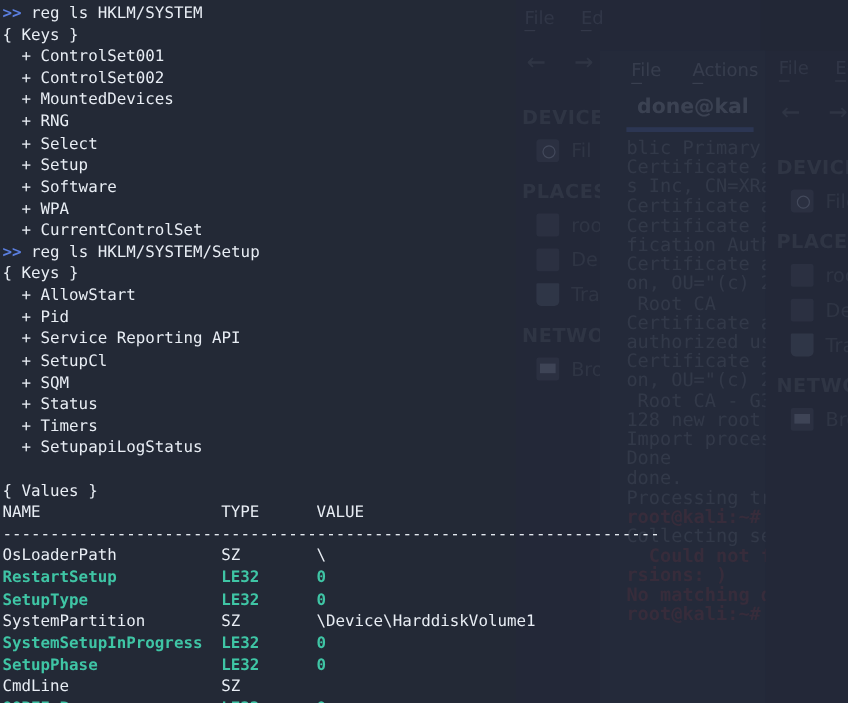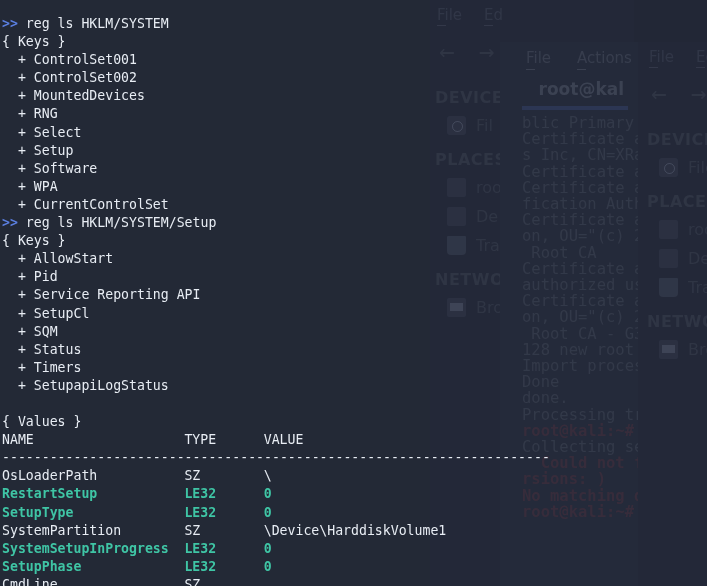--- a/index.html
+++ b/index.html
@@ -162,21 +162,21 @@
     position: absolute;
     left: 0; top: 0;
     width: 430px;
     height: 586px;
     background: #232936;
     z-index: 40;
   }
   #fgwide {
     
     position: absolute;
-    left: 0; top: 12px;
+    left: 0; top: 0;
     width: 707px;
     height: 420px;
     z-index: 41;
     pointer-events: none;
   }
   #console {
     position: absolute;
     left: 2px; top: 3px;
     font-family: "DejaVu Sans Mono", monospace;
     font-size: 13.2px;
@@ -270,21 +270,21 @@
       </div>
     </div>
   </div>
 
   <div id="bgterm" style="left:500px; top:42px; width:138px; height:544px;">
     <div class="tmenu">
       <span class="mnu">File</span>
       <span class="mnu">Actions</span>
 
     </div>
-    <div class="ttitle">root@kal</div>
+    <div class="ttitle">done@kal</div>
     <div class="tabline"></div>
     <div class="tbody" id="bgterm-body"><div class="l">blic Primary Ce</div><div class="l">Certificate add</div><div class="l">s Inc, CN=XRamp</div><div class="l">Certificate add</div><div class="l">Certificate add</div><div class="l">fication Author</div><div class="l">Certificate add</div><div class="l">on, OU="(c) 200</div><div class="l"> Root CA</div><div class="l">Certificate add</div><div class="l">authorized use</div><div class="l">Certificate add</div><div class="l">on, OU="(c) 200</div><div class="l"> Root CA - G3</div><div class="l">128 new root ce</div><div class="l">Import process</div><div class="l">Done</div><div class="l">done.</div><div class="l">Processing trig</div><div class="lr">root@kali:~# pi</div><div class="l">Collecting secu</div><div class="lr">  Could not fin</div><div class="lr">rsions: )</div><div class="lr">No matching dis</div><div class="lr">root@kali:~# </div></div>
   </div>
 </div>
 
 <div id="fg"></div>
 <div id="fgwide">
   <div id="console"><div class="row"><span class="c-prompt">&gt;&gt; </span><span class="c-white">reg ls HKLM/SYSTEM</span></div><div class="row"><span class="c-white">{ Keys }</span></div><div class="row"><span class="c-white">  + ControlSet001</span></div><div class="row"><span class="c-white">  + ControlSet002</span></div><div class="row"><span class="c-white">  + MountedDevices</span></div><div class="row"><span class="c-white">  + RNG</span></div><div class="row"><span class="c-white">  + Select</span></div><div class="row"><span class="c-white">  + Setup</span></div><div class="row"><span class="c-white">  + Software</span></div><div class="row"><span class="c-white">  + WPA</span></div><div class="row"><span class="c-white">  + CurrentControlSet</span></div><div class="row"><span class="c-prompt">&gt;&gt; </span><span class="c-white">reg ls HKLM/SYSTEM/Setup</span></div><div class="row"><span class="c-white">{ Keys }</span></div><div class="row"><span class="c-white">  + AllowStart</span></div><div class="row"><span class="c-white">  + Pid</span></div><div class="row"><span class="c-white">  + Service Reporting API</span></div><div class="row"><span class="c-white">  + SetupCl</span></div><div class="row"><span class="c-white">  + SQM</span></div><div class="row"><span class="c-white">  + Status</span></div><div class="row"><span class="c-white">  + Timers</span></div><div class="row"><span class="c-white">  + SetupapiLogStatus</span></div><div class="row"></div><div class="row"><span class="c-white">{ Values }</span></div><div class="row" style="position: relative;"><span class="c-white" style="position: absolute; left: 0px; top: 0px;">NAME</span><span class="c-white" style="position: absolute; left: 182.39px; top: 0px;">TYPE</span><span class="c-white" style="position: absolute; left: 261.69px; top: 0px;">VALUE</span></div><div class="row"><span class="c-dash">---------------------------------------------------------------------</span></div><div class="row" style="position: relative;"><span class="c-white" style="position: absolute; left: 0px; top: 0px;">OsLoaderPath</span><span class="c-white" style="position: absolute; left: 182.39px; top: 0px;">SZ</span><span class="c-white" style="position: absolute; left: 261.69px; top: 0px;">\</span></div><div class="row" style="position: relative;"><span class="c-teal" style="position: absolute; left: 0px; top: 0px;">RestartSetup</span><span class="c-teal" style="position: absolute; left: 182.39px; top: 0px;">LE32</span><span class="c-teal" style="position: absolute; left: 261.69px; top: 0px;">0</span></div><div class="row" style="position: relative;"><span class="c-teal" style="position: absolute; left: 0px; top: 0px;">SetupType</span><span class="c-teal" style="position: absolute; left: 182.39px; top: 0px;">LE32</span><span class="c-teal" style="position: absolute; left: 261.69px; top: 0px;">0</span></div><div class="row" style="position: relative;"><span class="c-white" style="position: absolute; left: 0px; top: 0px;">SystemPartition</span><span class="c-white" style="position: absolute; left: 182.39px; top: 0px;">SZ</span><span class="c-white" style="position: absolute; left: 261.69px; top: 0px;">\Device\HarddiskVolume1</span></div><div class="row" style="position: relative;"><span class="c-teal" style="position: absolute; left: 0px; top: 0px;">SystemSetupInProgress</span><span class="c-teal" style="position: absolute; left: 182.39px; top: 0px;">LE32</span><span class="c-teal" style="position: absolute; left: 261.69px; top: 0px;">0</span></div><div class="row" style="position: relative;"><span class="c-teal" style="position: absolute; left: 0px; top: 0px;">SetupPhase</span><span class="c-teal" style="position: absolute; left: 182.39px; top: 0px;">LE32</span><span class="c-teal" style="position: absolute; left: 261.69px; top: 0px;">0</span></div><div class="row" style="position: relative;"><span class="c-white" style="position: absolute; left: 0px; top: 0px;">CmdLine</span><span class="c-white" style="position: absolute; left: 182.39px; top: 0px;">SZ</span></div><div class="row" style="position: relative;"><span class="c-teal" style="position: absolute; left: 0px; top: 0px;">OOBEInProgress</span><span class="c-teal" style="position: absolute; left: 182.39px; top: 0px;">LE32</span><span class="c-teal" style="position: absolute; left: 261.69px; top: 0px;">0</span></div></div>
 </div>
 

